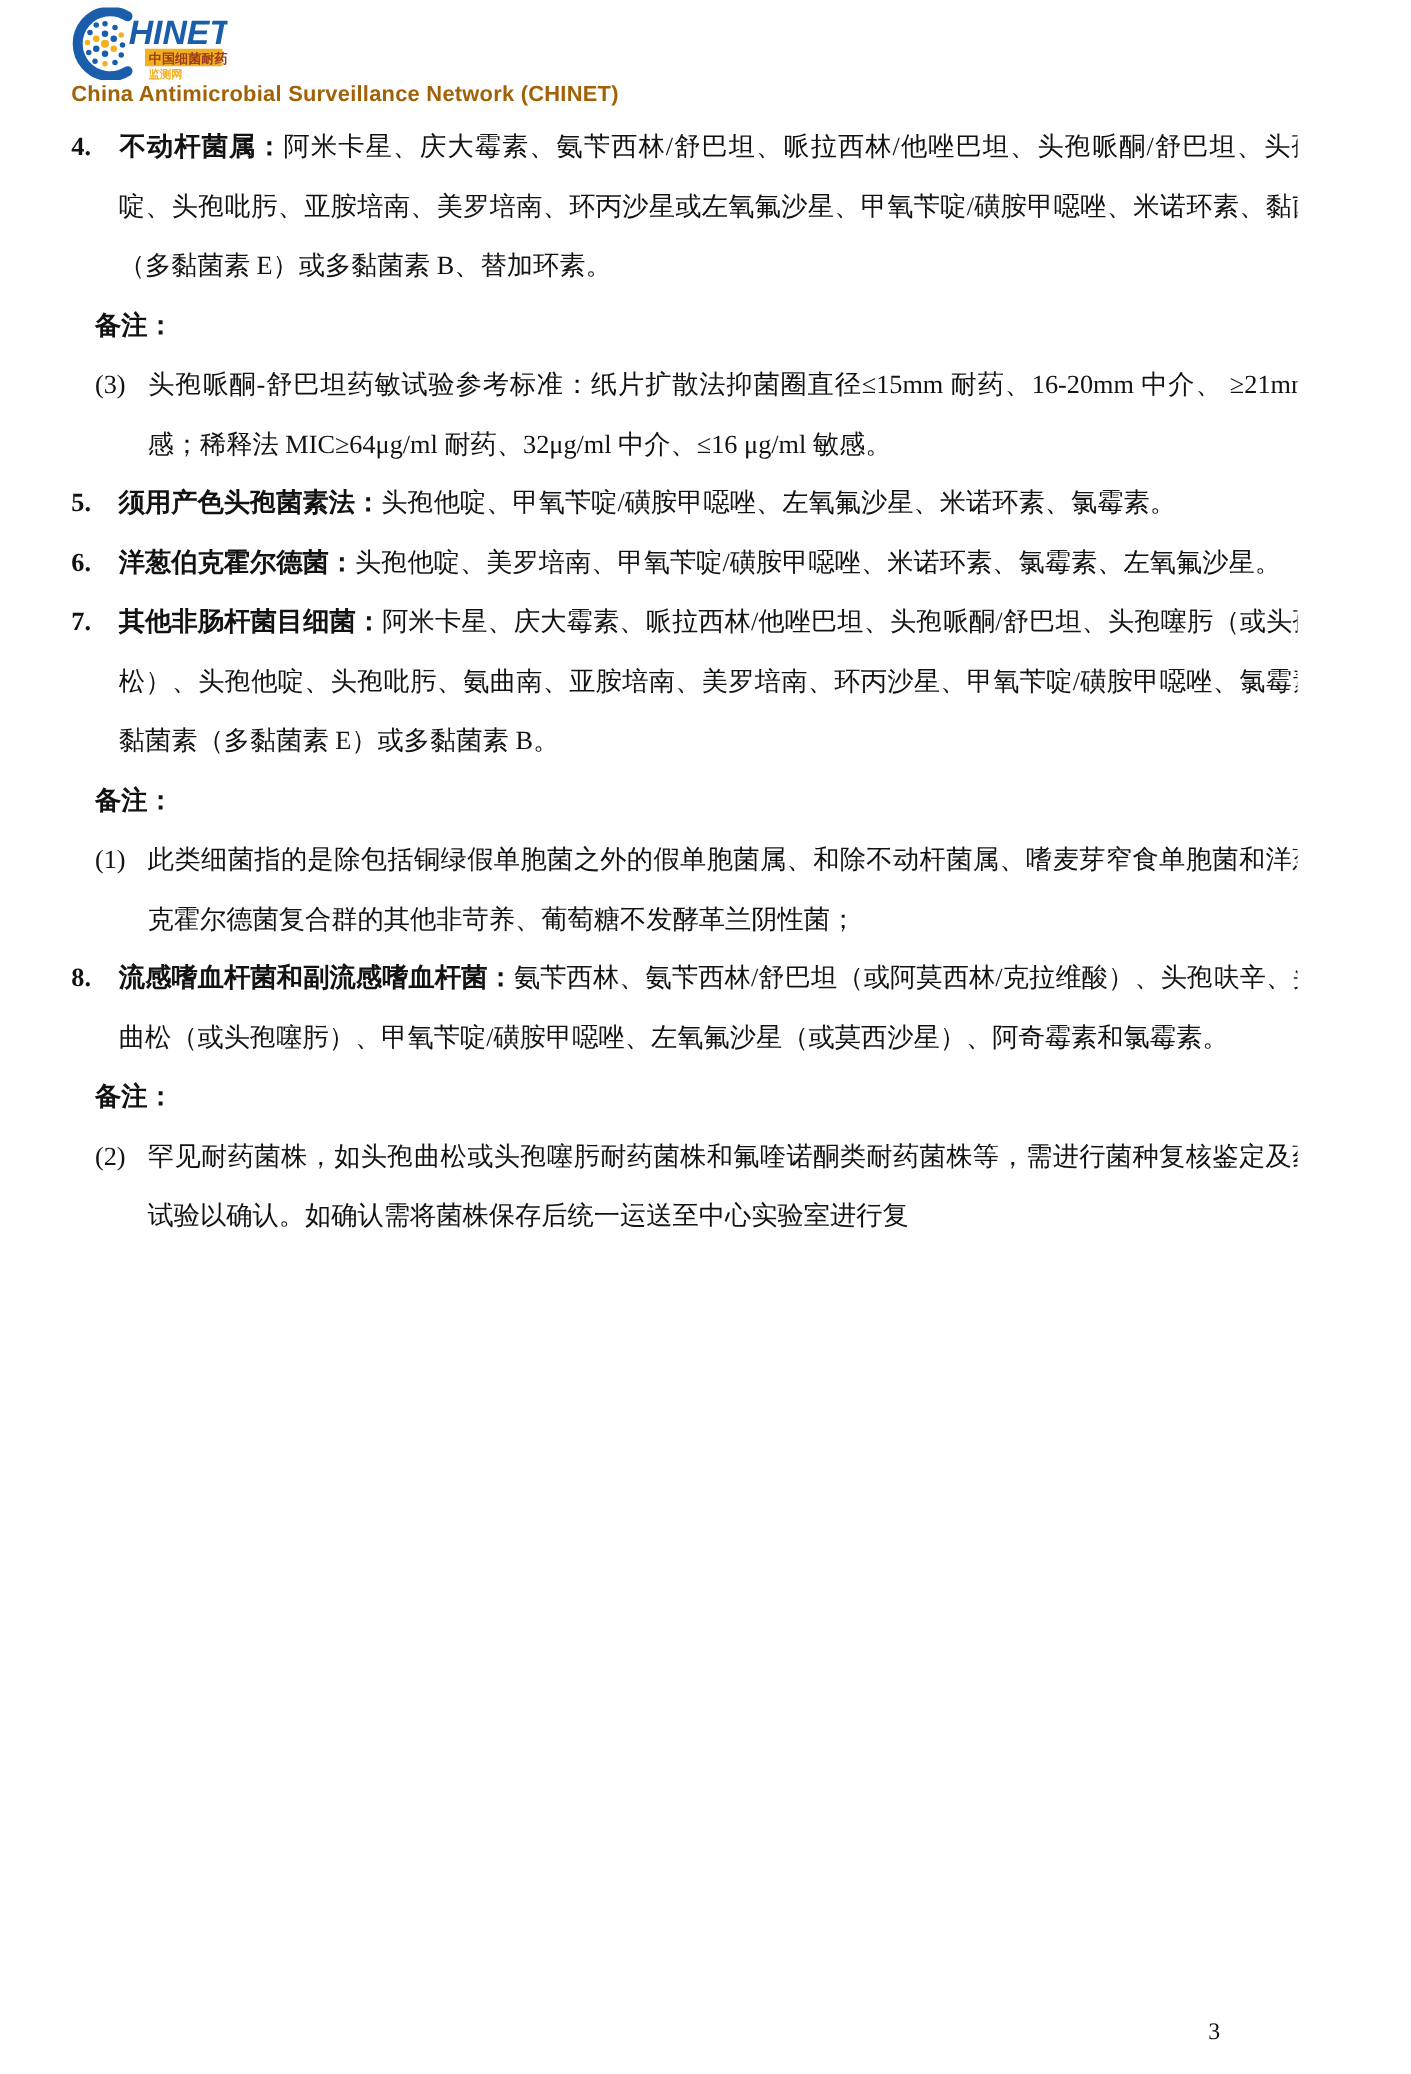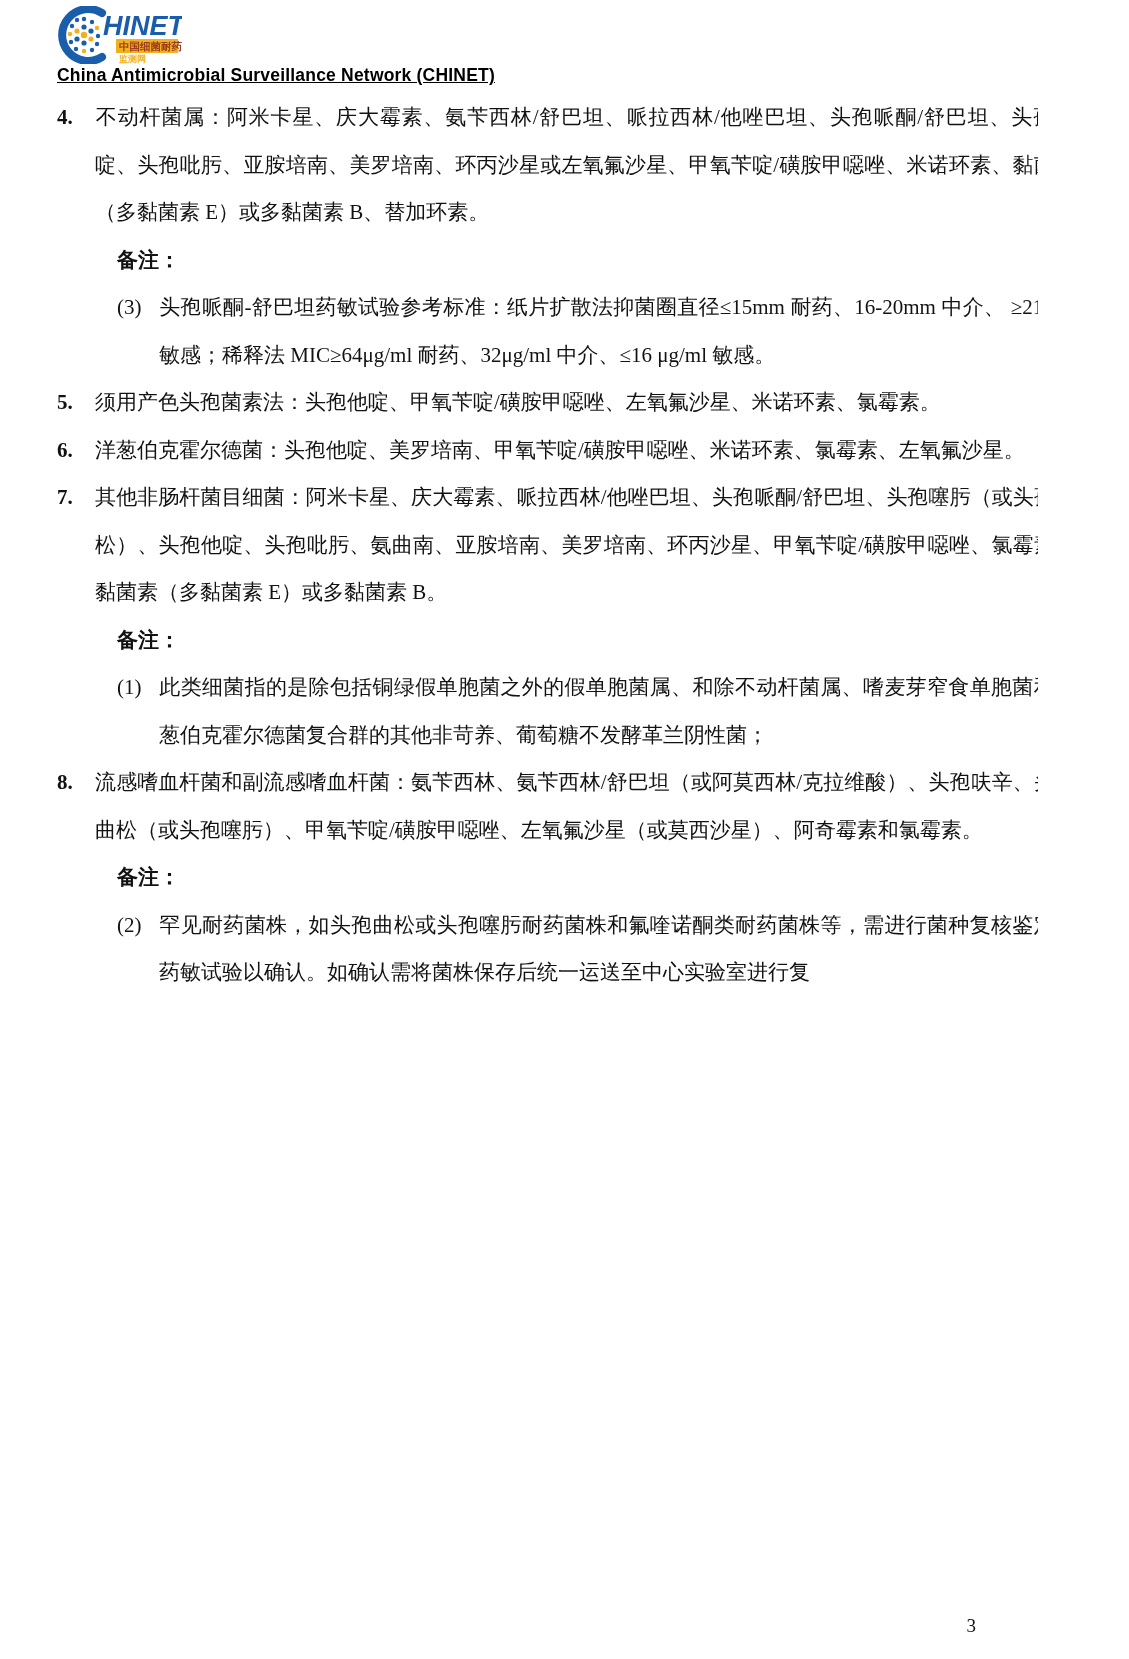--- a/index.html
+++ b/index.html
@@ -12,42 +12,41 @@
     overflow:hidden;
   }
   .header { position:absolute; top:6px; left:57px; }
   .logo-svg { display:block; }
   .subtitle {
     margin-top:1px;
     font-family:"Liberation Sans","DejaVu Sans",sans-serif;
     font-weight:bold;
     font-size:17.5px;
     letter-spacing:0.2px;
-    color:#000000;
+    color:#a16207;
     white-space:nowrap;
-    text-decoration:underline;
   }
   .content {
     position:absolute;
     top:94px; left:57px;
     width:1019px;
     font-size:21px;
     line-height:47.5px;
     text-align:justify;
   }
   .content p { margin:0; }
   .item-head { padding-left:38px; text-indent:-38px; }
   .num {
     display:inline-block;
     width:38px;
     text-indent:0;
     font-weight:bold;
   }
-  .title { font-weight:normal; }
-  .notes { margin-left:60px; }
+  .title { font-weight:bold; }
+  .notes { margin-left:19px; }
   .notes-label { font-weight:bold; }
   .note { padding-left:42px; text-indent:-42px; }
   .nnum { display:inline-block; width:42px; text-indent:0; }
   .pageno {
     position:absolute;
     right:62px; bottom:22px;
     font-size:19px;
     color:#121212;
   }
 </style>

